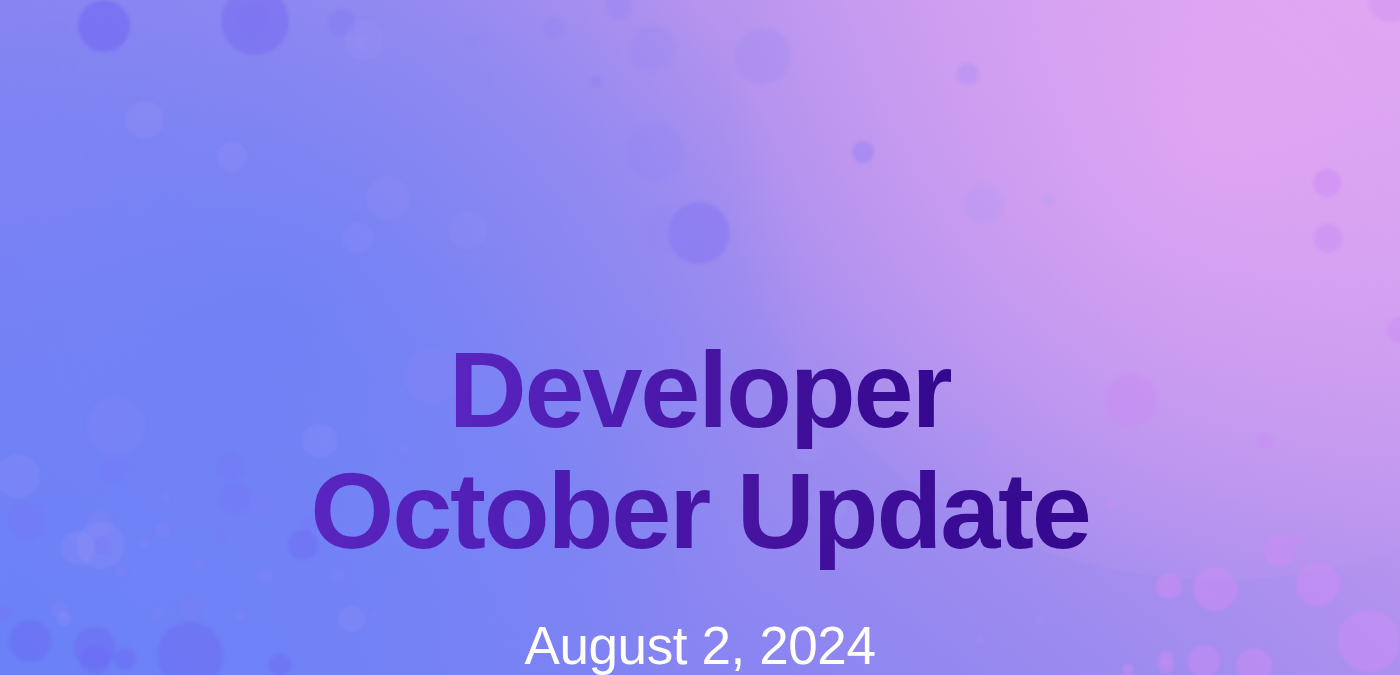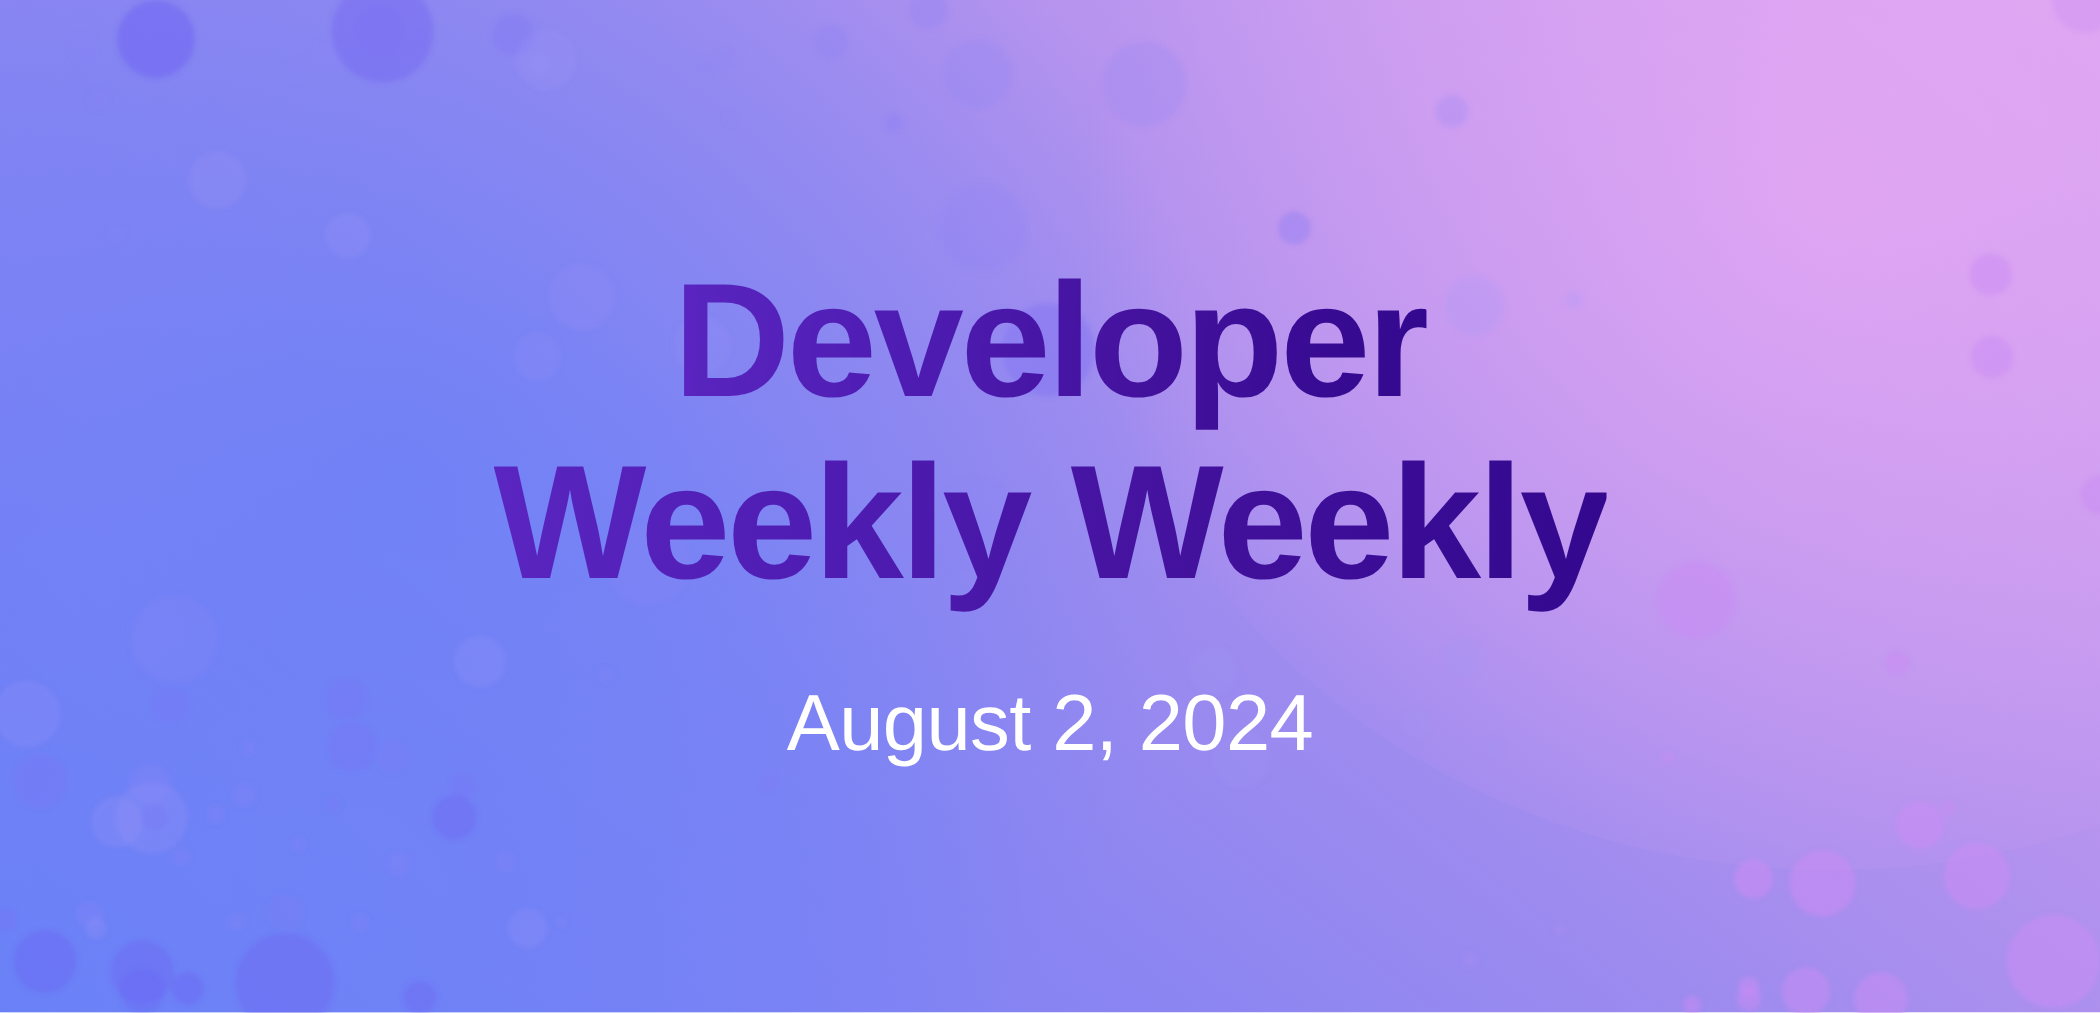--- a/index.html
+++ b/index.html
@@ -57,21 +57,21 @@
     height: 100%;
     pointer-events: none;
   }
 
   #content {
     position: absolute;
     inset: 0;
     display: flex;
     flex-direction: column;
     align-items: center;
-    justify-content: center;
+    justify-content: flex-end;
     text-align: center;
   }
 
   .headline {
     margin: 0;
     font-size: 108px;
     line-height: 1.18;
     font-weight: 700;
     letter-spacing: -2.2px;
     background-image: linear-gradient(92deg, #5A25C0 0%, #4F1DB4 28%, #45139F 58%, #3A0C95 82%, #33088E 100%);
@@ -205,17 +205,17 @@
         <circle cx="1128" cy="670" r="6" fill="#C98CF4" opacity="0.5"></circle>
         <circle cx="1390" cy="0" r="22" fill="#CE93F5" opacity="0.45"></circle>
         <circle cx="1112" cy="505" r="4" fill="#C98CF4" opacity="0.45"></circle>
         <circle cx="980" cy="640" r="5" fill="#AE8FF4" opacity="0.3"></circle>
         <circle cx="1040" cy="620" r="4" fill="#B58FF4" opacity="0.28"></circle>
       </g>
     </svg>
 
   <div id="content">
     <h1 class="headline">Developer</h1>
-    <h1 class="headline headline-line2">Weekly Weekly</h1>
+    <h1 class="headline headline-line2">October Update</h1>
     <p class="subtitle">August 2, 2024</p>
   </div>
 
 </div>
 
 </body></html>

